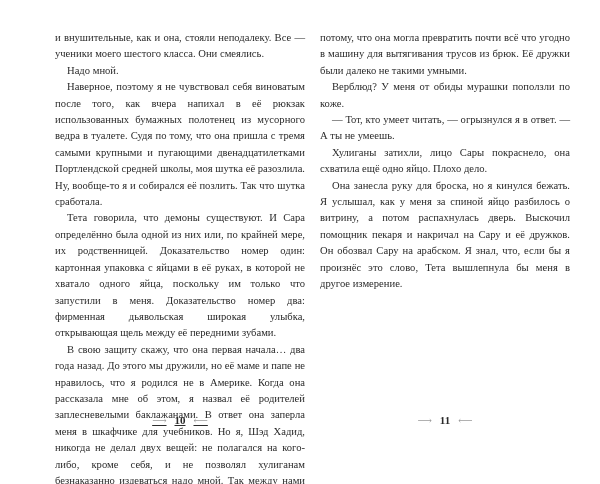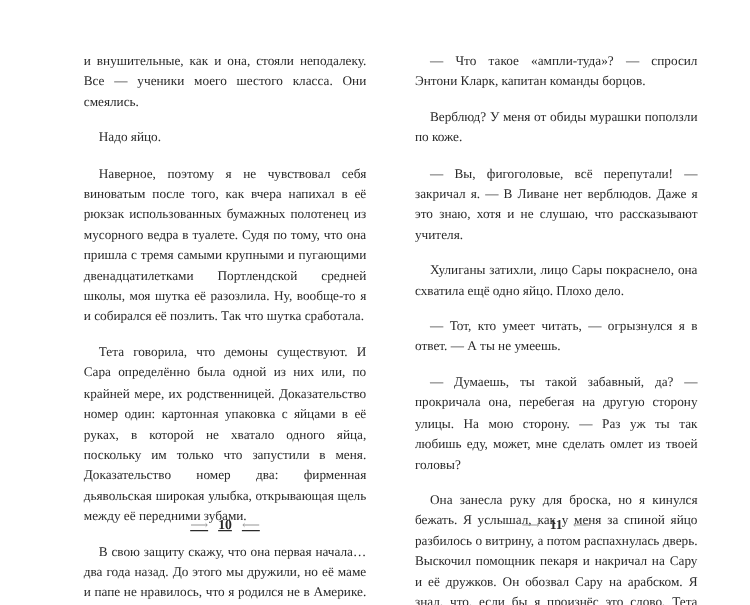--- a/index.html
+++ b/index.html
@@ -2,53 +2,51 @@
 <html><head>
 <meta charset="utf-8">
 <style>
   html, body { margin: 0; padding: 0; background: #ffffff; }
   body { width: 600px; height: 484px; position: relative; overflow: hidden;
          font-family: "Liberation Serif", "DejaVu Serif", serif; color: #2a2a2a; }
   .page { position: absolute; top: 30px; width: 250px; }
   .page.left { left: 55px; }
   .page.right { left: 320px; }
   .text { font-size: 10.6px; line-height: 16.4px; text-align: justify; }
-  .text p { margin: 12px; text-indent: 12px; }
+  .text p { margin: 0; text-indent: 12px; }
   .text p.noindent { text-indent: 0; }
   .folio { position: absolute; top: 414px; width: 250px; text-align: center;
            font-size: 11px; font-weight: bold; color: #2a2a2a; }
   .folio.left { left: 55px; text-decoration: underline; }
   .folio.right { left: 320px; }
   .arrow { color: #9a9a9a; font-weight: normal; font-size: 10px; margin: 0 8px; }
 </style>
 </head>
 <body>
 
 <div class="page left">
   <div class="text">
     <p class="noindent">и внушительные, как и она, стояли неподалеку. Все — ученики моего шестого класса. Они смеялись.</p>
-    <p>Надо яйцо.</p>
+    <p>Надо мной.</p>
     <p>Наверное, поэтому я не чувствовал себя виноватым после того, как вчера напихал в её рюкзак использованных бумажных полотенец из мусорного ведра в туалете. Судя по тому, что она пришла с тремя самыми крупными и пугающими двенадцатилетками Портлендской средней школы, моя шутка её разозлила. Ну, вообще-то я и собирался её позлить. Так что шутка сработала.</p>
     <p>Тета говорила, что демоны существуют. И Сара определённо была одной из них или, по крайней мере, их родственницей. Доказательство номер один: картонная упаковка с яйцами в её руках, в которой не хватало одного яйца, поскольку им только что запустили в меня. Доказательство номер два: фирменная дьявольская широкая улыбка, открывающая щель между её передними зубами.</p>
     <p>В свою защиту скажу, что она первая начала… два года назад. До этого мы дружили, но её маме и папе не нравилось, что я родился не в Америке. Когда она рассказала мне об этом, я назвал её родителей заплесневелыми баклажанами. В ответ она заперла меня в шкафчике для учебников. Но я, Шэд Хадид, никогда не делал двух вещей: не полагался на кого-либо, кроме себя, и не позволял хулиганам безнаказанно издеваться надо мной. Так между нами началась борьба.</p>
 
   </div>
 </div>
 
 <div class="folio left">
   <span class="arrow">⟶</span><span>10</span><span class="arrow">⟵</span>
 </div>
 
 <div class="page right">
   <div class="text">
-    <p>— Что такое «ампли-туда»? — спросил Энтони Кларк, капитан команды борцов.</p>
+    <p class="noindent">потому, что она могла превратить почти всё что угодно в машину для вытягивания трусов из брюк. Её дружки были далеко не такими умными.</p>
     <p>Верблюд? У меня от обиды мурашки поползли по коже.</p>
-    <p>— Вы, фигоголовые, всё перепутали! — закричал я. — В Ливане нет верблюдов. Даже я это знаю, хотя и не слушаю, что рассказывают учителя.</p>
+    <p>— Тот, кто умеет читать, — огрызнулся я в ответ. — А ты не умеешь.</p>
     <p>Хулиганы затихли, лицо Сары покраснело, она схватила ещё одно яйцо. Плохо дело.</p>
-    <p>— Тот, кто умеет читать, — огрызнулся я в ответ. — А ты не умеешь.</p>
-    <p>— Думаешь, ты такой забавный, да? — прокричала она, перебегая на другую сторону улицы. На мою сторону. — Раз уж ты так любишь еду, может, мне сделать омлет из твоей головы?</p>
     <p>Она занесла руку для броска, но я кинулся бежать. Я услышал, как у меня за спиной яйцо разбилось о витрину, а потом распахнулась дверь. Выскочил помощник пекаря и накричал на Сару и её дружков. Он обозвал Сару на арабском. Я знал, что, если бы я произнёс это слово, Тета вышлепнула бы меня в другое измерение.</p>
   </div>
 </div>
 
 <div class="folio right">
   <span class="arrow">⟶</span><span>11</span><span class="arrow">⟵</span>
 </div>
 
 </body></html>

